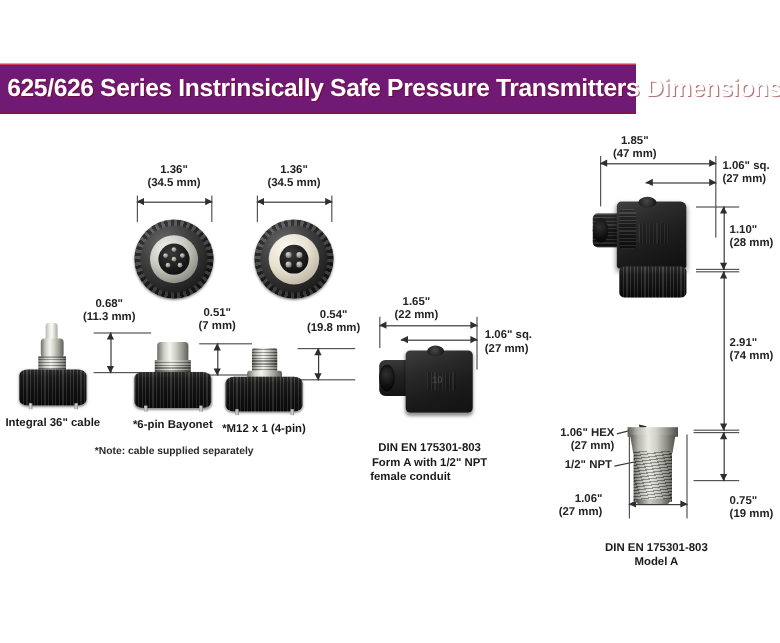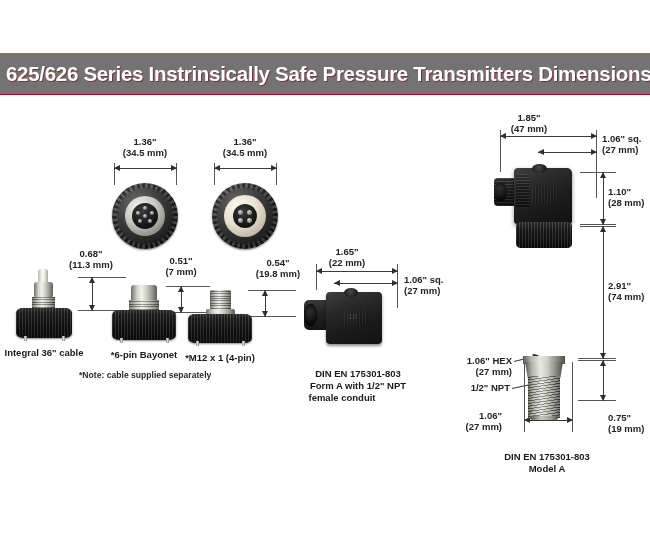--- a/index.html
+++ b/index.html
@@ -4,22 +4,22 @@
 <style>
   html,body{margin:0;padding:0;}
   body{
     width:650px;height:536px;background:#ffffff;overflow:hidden;
     font-family:"Liberation Sans",sans-serif;color:#1a1a1a;position:relative;
   }
   .page{position:absolute;inset:0;}
 
   
   #banner{
-    position:absolute;left:0;top:53px;width:650px;height:42px;
-    background:#737373;
+    position:absolute;left:0;top:53px;width:530px;height:42px;
+    background:#701a75;
     box-shadow:inset 0 1px 0 #f04a52, inset 0 -1px 0 #b8060f;
     display:flex;align-items:center;
   }
   #banner-title{
     font-size:20.5px;font-weight:bold;color:#ffffff;white-space:nowrap;
     padding-left:6px;letter-spacing:-0.3px;
     text-shadow:1px 1px 0 rgba(120,0,6,.55);
   }
 
   
@@ -253,21 +253,21 @@
     <div class="hline" style="left:316px;top:271px;width:82px;"></div>
     <div class="arrL" style="left:316px;top:268px;"></div>
     <div class="arrR" style="left:392px;top:268px;"></div>
 
     <div class="dim lft" style="left:404px;top:274px;width:64px;">1.06" sq.</div>
     <div class="dim lft" style="left:404px;top:285px;width:64px;">(27 mm)</div>
     <div class="hline" style="left:334px;top:283px;width:64px;"></div>
     <div class="arrL" style="left:334px;top:280px;"></div>
     <div class="arrR" style="left:392px;top:280px;"></div>
 
-    <div id="din-hood" style="left:304px;top:288px;width:84px;height:60px;">
+    <div id="din-hood" style="left:316px;top:288px;width:84px;height:60px;">
       <div class="hood-neck" style="left:0px;top:12px;width:28px;height:30px;"></div>
       <div class="hood-bore" style="left:0px;top:16px;width:13px;height:22px;"></div>
       <div class="hood-body" style="left:22px;top:4px;width:56px;height:52px;"></div>
       <div class="hood-top" style="left:40px;top:0px;width:14px;height:9px;"></div>
       <div class="hood-emb" style="left:40px;top:22px;width:24px;height:16px;"></div>
       <div class="hood-logo" style="left:44px;top:24px;">10</div>
     </div>
 
     <div class="cap" style="left:296px;top:368px;width:124px;">DIN EN 175301-803</div>
     <div class="cap" style="left:296px;top:380px;width:124px;">Form A with 1/2" NPT</div>

